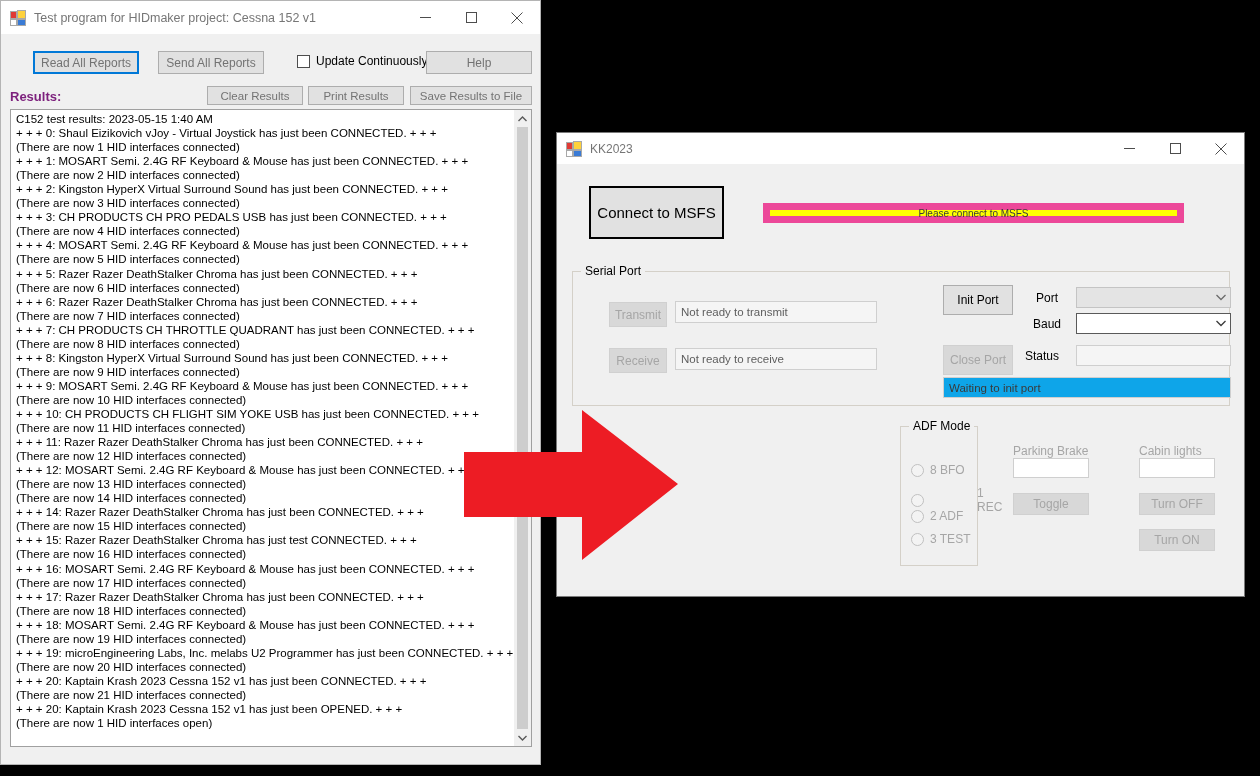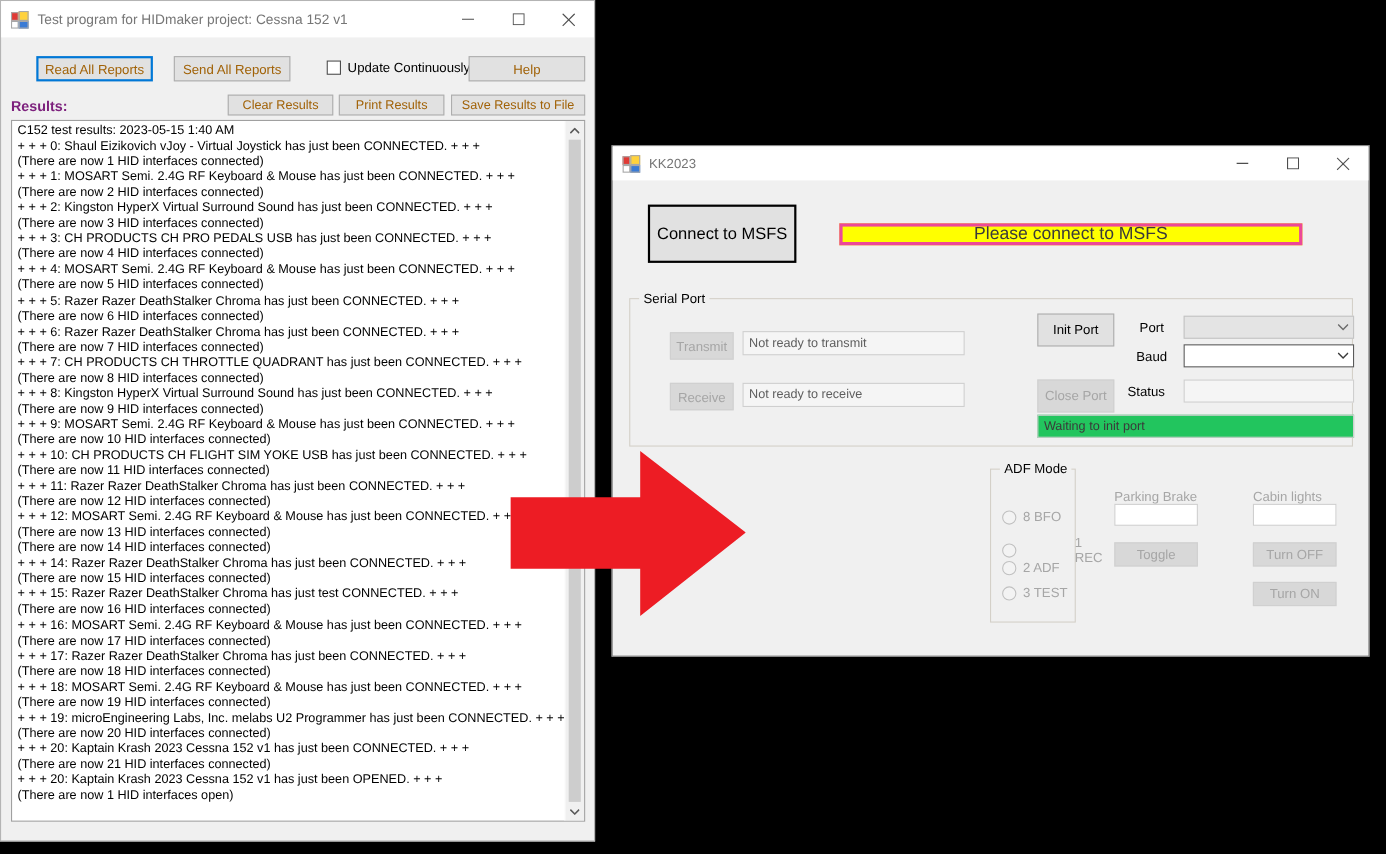--- a/index.html
+++ b/index.html
@@ -77,21 +77,21 @@
     border-color: #b4b4b4;
   }
   #win-hidmaker .titlebar { height: 33px; }
   #win-hidmaker .win-title { font-size: 12.5px; }
   .btn {
     position: absolute;
     background: #e1e1e1;
     border: 1px solid #adadad;
     font-family: "Liberation Sans", sans-serif;
     font-size: 12px;
-    color: #a16207;
+    color: #737373;
     display: flex;
     align-items: center;
     justify-content: center;
     box-sizing: border-box;
     padding: 0;
     cursor: default;
     white-space: nowrap;
   }
   .btn.focused {
     border: 2px solid #0078d7;
@@ -207,26 +207,26 @@
     font-size: 15px;
     color: #000000;
   }
   #msfs-status {
     position: absolute;
     left: 206px;
     top: 70px;
     width: 421px;
     height: 20px;
     background: #ffff00;
-    border: 3px solid #ec4899;
-    box-sizing: border-box;
-    display: flex;
-    align-items: center;
-    justify-content: center;
-    font-size: 16px;
+    border: 7px solid #ec4899;
+    box-sizing: border-box;
+    display: flex;
+    align-items: center;
+    justify-content: center;
+    font-size: 10px;
     color: #3a3a3a;
   }
 
   .groupbox {
     position: absolute;
     border: 1px solid #d4d0c8;
     box-sizing: border-box;
   }
   .groupbox > .gb-title {
     position: absolute;
@@ -308,21 +308,21 @@
   }
   #combo-baud {
     left: 503px; top: 41px; width: 155px; height: 21px;
     background: #ffffff; border: 1px solid #5a5a5a;
   }
   #fld-status {
     left: 503px; top: 73px; width: 155px; height: 21px;
   }
   #fld-waiting {
     left: 370px; top: 105px; width: 288px; height: 21px;
-    background: #22c55e; border: 1px solid #cfcfcf;
+    background: #0ea5e9; border: 1px solid #cfcfcf;
     color: #3a3a3a;
   }
 
   #gb-adf {
     left: 343px;
     top: 293px;
     width: 78px;
     height: 140px;
   }
   .radio-row {

